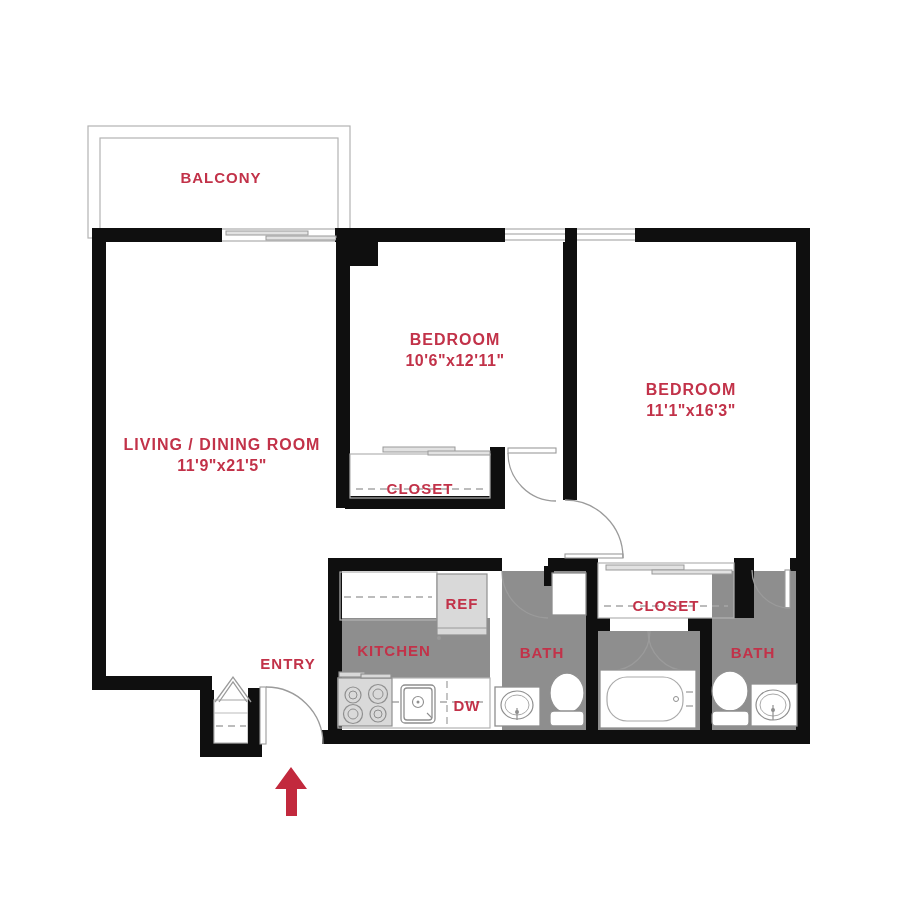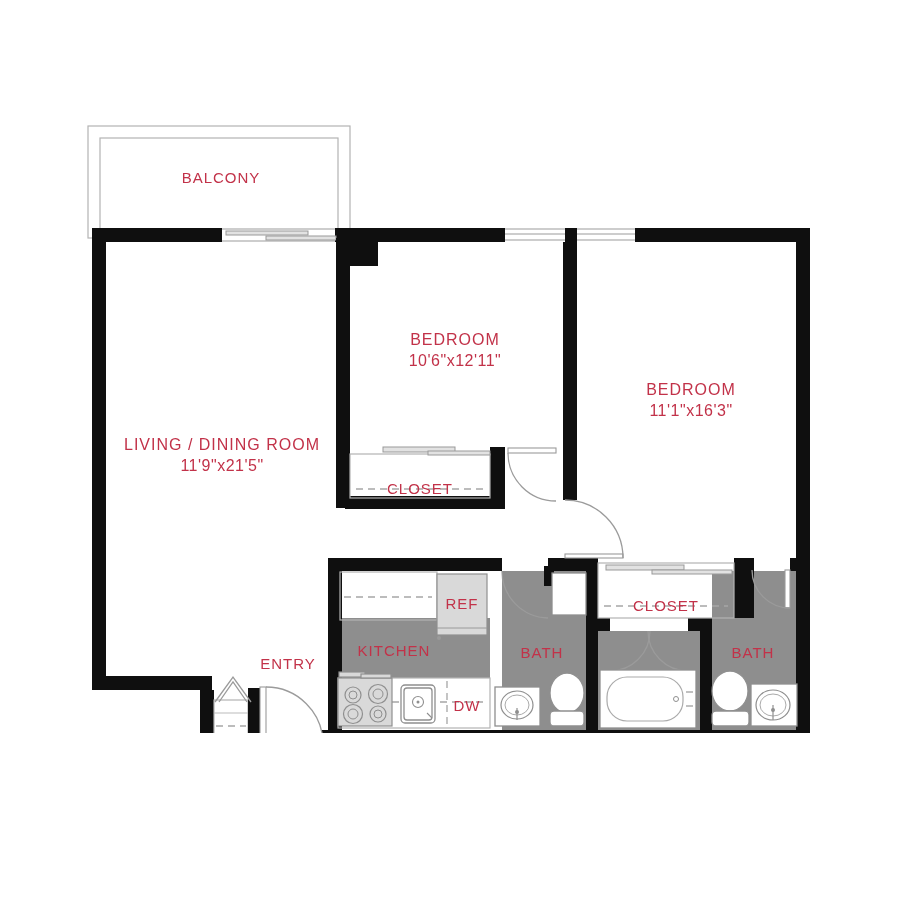--- a/index.html
+++ b/index.html
@@ -1,16 +1,16 @@
 <!DOCTYPE html>
 <html><head>
 <meta charset="utf-8">
 <style>
   html,body{margin:0;padding:0;background:#ffffff;}
-  .canvas{position:relative;width:900px;height:733px;background:#fff;overflow:hidden;}
+  .canvas{position:relative;width:900px;height:900px;background:#fff;overflow:hidden;font-weight:bold;}
   svg{position:absolute;left:0;top:0;}
   svg text{
     font-family:"Liberation Sans","DejaVu Sans",sans-serif;
     fill:#c23249;
     text-anchor:middle;
     letter-spacing:1px;
   }
   .room-label{font-size:16px;}
   .room-dims{font-size:16px;letter-spacing:0.5px;}
   .small-label{font-size:15px;}

